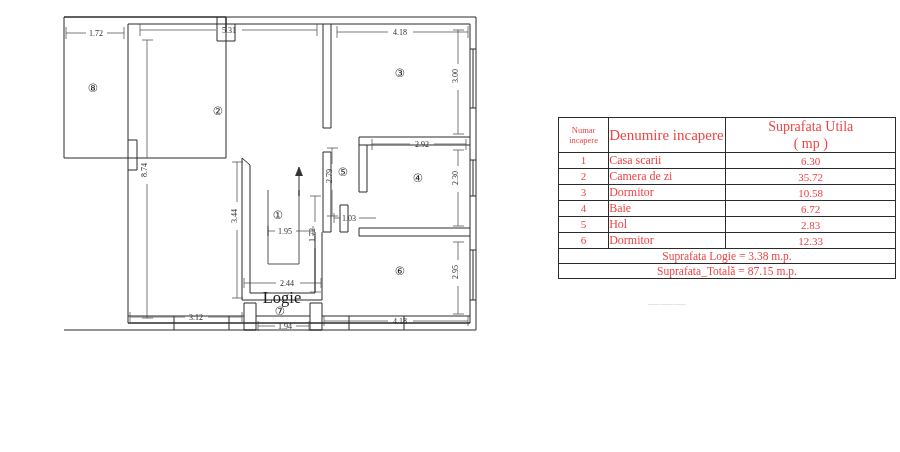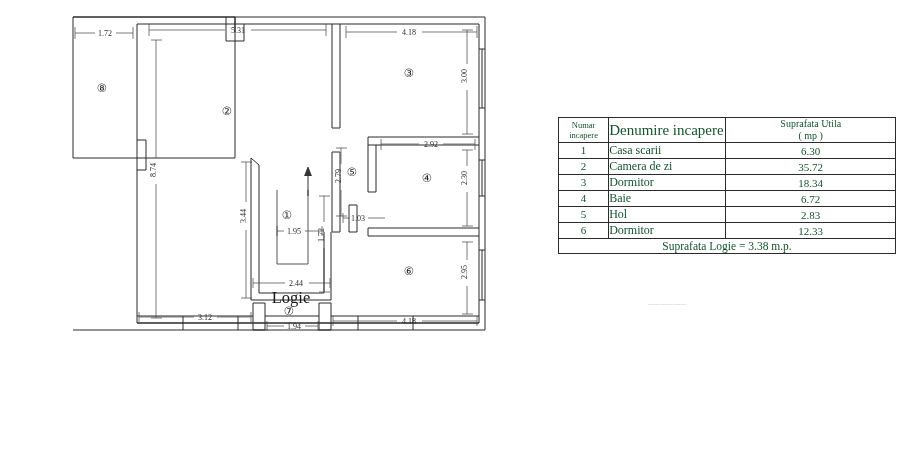--- a/index.html
+++ b/index.html
@@ -12,51 +12,51 @@
     height: 452px;
     position: relative;
     overflow: hidden;
     font-family: "Liberation Serif", serif;
     color: #1a1a1a;
   }
 
   
   #floorplan {
     position: absolute;
-    left: 13px;
+    left: 4px;
     top: 0;
     width: 530px;
     height: 452px;
   }
   #floorplan svg { display: block; }
 
   
   #schedule {
     position: absolute;
     left: 558px;
     top: 117px;
     width: 338px;
     border-collapse: collapse;
     font-family: "Liberation Serif", serif;
-    color: #14532d;
+    color: #ef4444;
   }
   #schedule td, #schedule th {
     border: 1px solid #2b2b2b;
     padding: 0;
     font-weight: normal;
   }
   .hdr-num, .hdr-name, .hdr-area {
     text-align: center;
     font-size: 8.5px;
     line-height: 1.22;
     padding: 3px 2px 3px 2px;
     vertical-align: middle;
   }
   .hdr-name { text-align: left; padding-left: 9px; font-size: 15px; }
-  .hdr-area { font-size: 10px; }
+  .hdr-area { font-size: 14px; }
   .col-num  { width: 50px; }
   .col-name { width: 117px; }
   .col-area { width: 169px; }
 
   .cell-num {
     text-align: center;
     font-size: 11px;
     line-height: 1.05;
     padding: 1px 0 1px 0;
     height: 14px;
@@ -355,36 +355,39 @@
         <td class="cell-area">6.30</td>
       </tr>
       <tr>
         <td class="cell-num">2</td>
         <td class="cell-name">Camera de zi</td>
         <td class="cell-area">35.72</td>
       </tr>
       <tr>
         <td class="cell-num">3</td>
         <td class="cell-name">Dormitor</td>
-        <td class="cell-area">18.34</td>
+        <td class="cell-area">10.58</td>
       </tr>
       <tr>
         <td class="cell-num">4</td>
         <td class="cell-name">Baie</td>
         <td class="cell-area">6.72</td>
       </tr>
       <tr>
         <td class="cell-num">5</td>
         <td class="cell-name">Hol</td>
         <td class="cell-area">2.83</td>
       </tr>
       <tr>
         <td class="cell-num">6</td>
         <td class="cell-name">Dormitor</td>
         <td class="cell-area">12.33</td>
       </tr>
       <tr class="summary-row">
         <td colspan="3">Suprafata Logie = 3.38 m.p.</td>
       </tr>
+      <tr class="summary-row">
+        <td colspan="3">Suprafata_Totală = 87.15 m.p.</td>
+      </tr>
     </tbody>
 </table>
 
 <div id="scan-smudge">———</div>
 
 </body></html>

